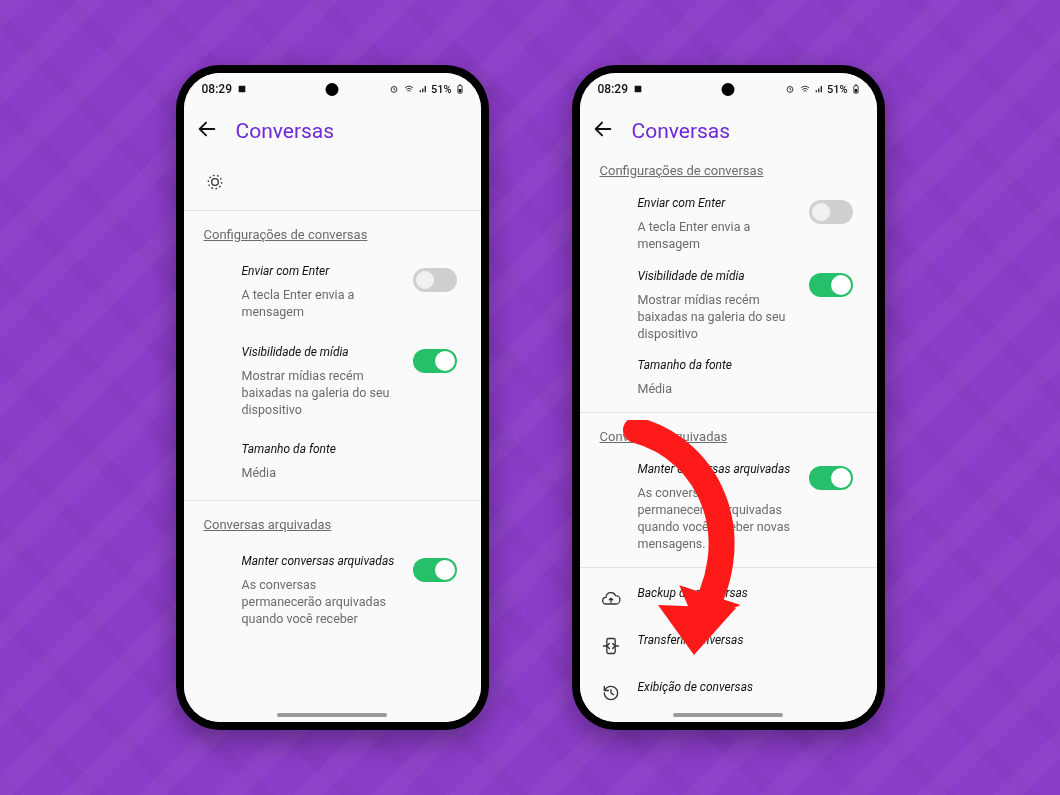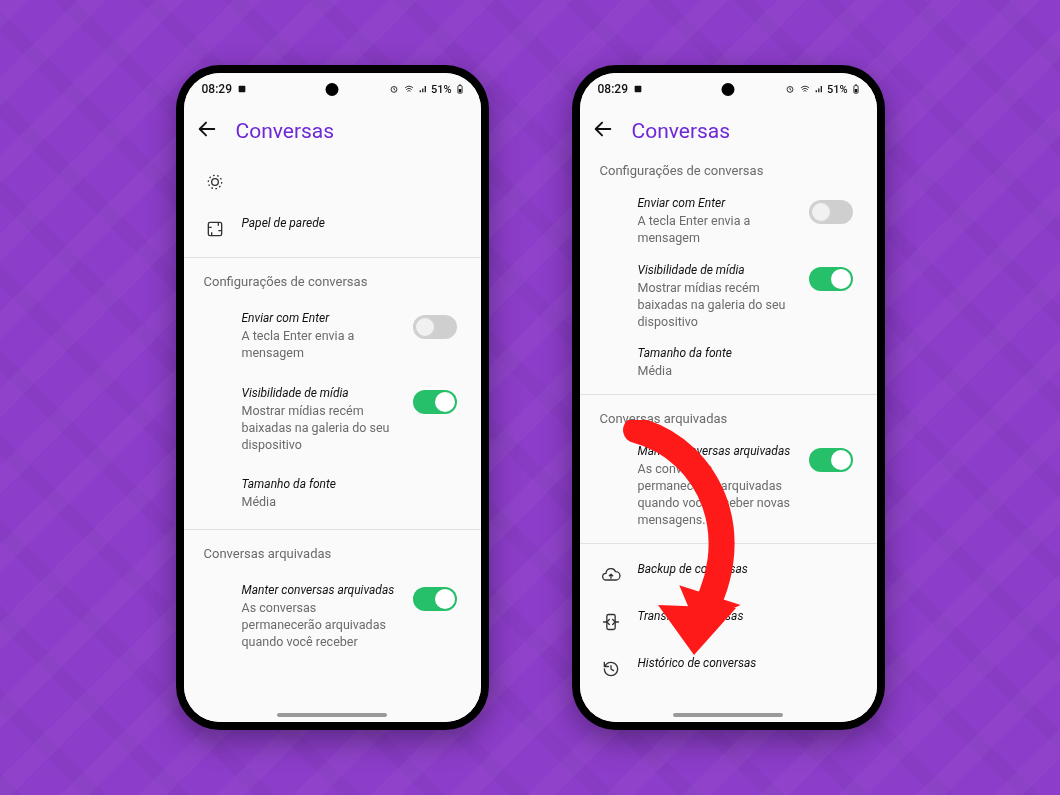--- a/index.html
+++ b/index.html
@@ -70,36 +70,36 @@
   
   .content {
     height:calc(100% - 84px);
     overflow:hidden;
     background:#fafafa;
   }
   .section-header {
     padding:18px 20px 10px;
     font-size:13px; color:#6b6b6b;
   }
-  .section-header.tight { padding-top:10px; }
+  .section-header.tight { padding-top:10px;text-decoration:underline; }
   .row {
     display:flex; align-items:flex-start;
     padding:12px 20px 12px 20px;
     gap:16px;
   }
   .row.compact { padding-top:8px; padding-bottom:8px; }
   .row .icon-col {
     width:22px; flex:0 0 22px;
     display:flex; justify-content:center;
     padding-top:3px;
   }
   .row.has-indent .text-col { padding-left:38px; }
   .row .text-col { flex:1; min-width:0; }
   .row .title-line { font-size:12px; color:#111; line-height:1.25;font-style:italic; }
-  .row .sub-line   { font-size:12.5px; color:#6b6b6b; line-height:1.35; margin-top:2px; max-width:200px; }
+  .row .sub-line   { font-size:12.5px; color:#6b6b6b; line-height:1.35; margin-top:8px; max-width:200px; }
   .row .toggle-col { flex:0 0 48px; display:flex; align-items:flex-start; padding-top:4px; }
   .divider {
     height:1px; background:#e2e2e2;
     margin:6px 0;
   }
   
   .toggle {
     width:44px; height:24px; border-radius:12px;
     position:relative;
   }
@@ -175,31 +175,20 @@
 
         <div class="row">
           <div class="icon-col">
             <svg width="20" height="20" viewBox="0 0 24 24">
                 <circle cx="12" cy="12" r="4" fill="none" stroke="#333" stroke-width="1.6"></circle>
                 <circle cx="12" cy="12" r="8" fill="none" stroke="#333" stroke-width="1.6" stroke-dasharray="2 3"></circle>
               </svg>
           </div>
         </div>
 
-        <div class="row">
-          <div class="icon-col">
-            <svg width="20" height="20" viewBox="0 0 24 24">
-                <rect x="4" y="4" width="16" height="16" rx="2" fill="none" stroke="#333" stroke-width="1.6"></rect>
-                <path d="M4 10h4M16 4v4M20 14h-4M8 20v-4" stroke="#333" stroke-width="1.6"></path>
-              </svg>
-          </div>
-          <div class="text-col">
-            <div class="title-line">Papel de parede</div>
-          </div>
-        </div>
 
         <div class="divider"></div>
         <div class="section-header tight">Configurações de conversas</div>
 
         <div class="row has-indent">
           <div class="text-col">
             <div class="title-line">Enviar com Enter</div>
             <div class="sub-line">A tecla Enter envia a mensagem</div>
           </div>
           <div class="toggle-col">
@@ -364,21 +353,21 @@
         </div>
 
         <div class="row">
           <div class="icon-col">
             <svg width="20" height="20" viewBox="0 0 24 24">
                 <path d="M4 12a8 8 0 108-8 8 8 0 00-7.5 5.2M4 4v5h5" fill="none" stroke="#333" stroke-width="1.6" stroke-linecap="round" stroke-linejoin="round"></path>
                 <path d="M12 8v4l3 2" stroke="#333" stroke-width="1.6" fill="none" stroke-linecap="round"></path>
               </svg>
           </div>
           <div class="text-col">
-            <div class="title-line">Histórico de conversas</div>
+            <div class="title-line">Exibição de conversas</div>
           </div>
         </div>
       </div>
 
       <div class="gesture-bar"></div>
     </div>
   </div>
 </div>
 
 <svg class="arrow-overlay" width="230" height="250" viewBox="0 0 230 250">

